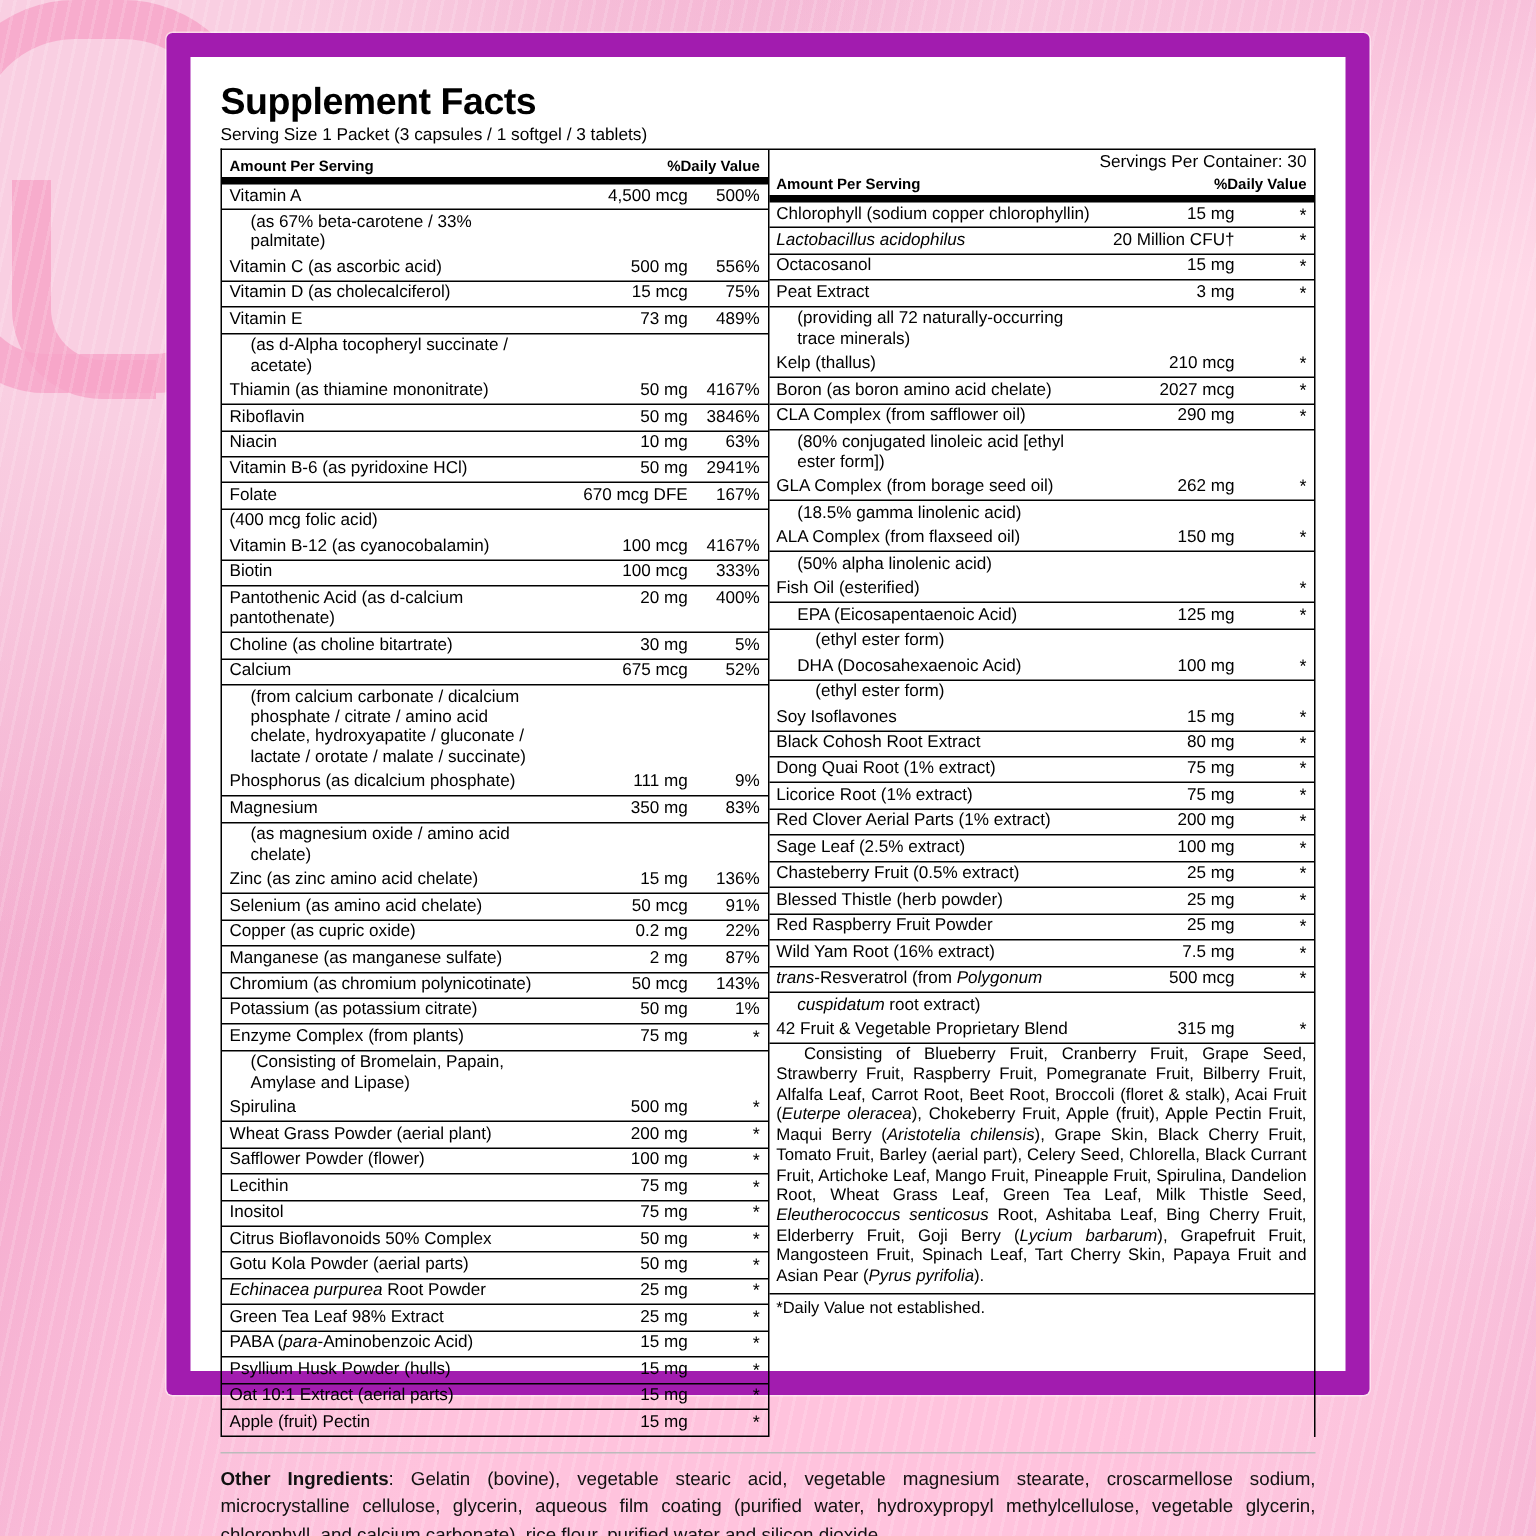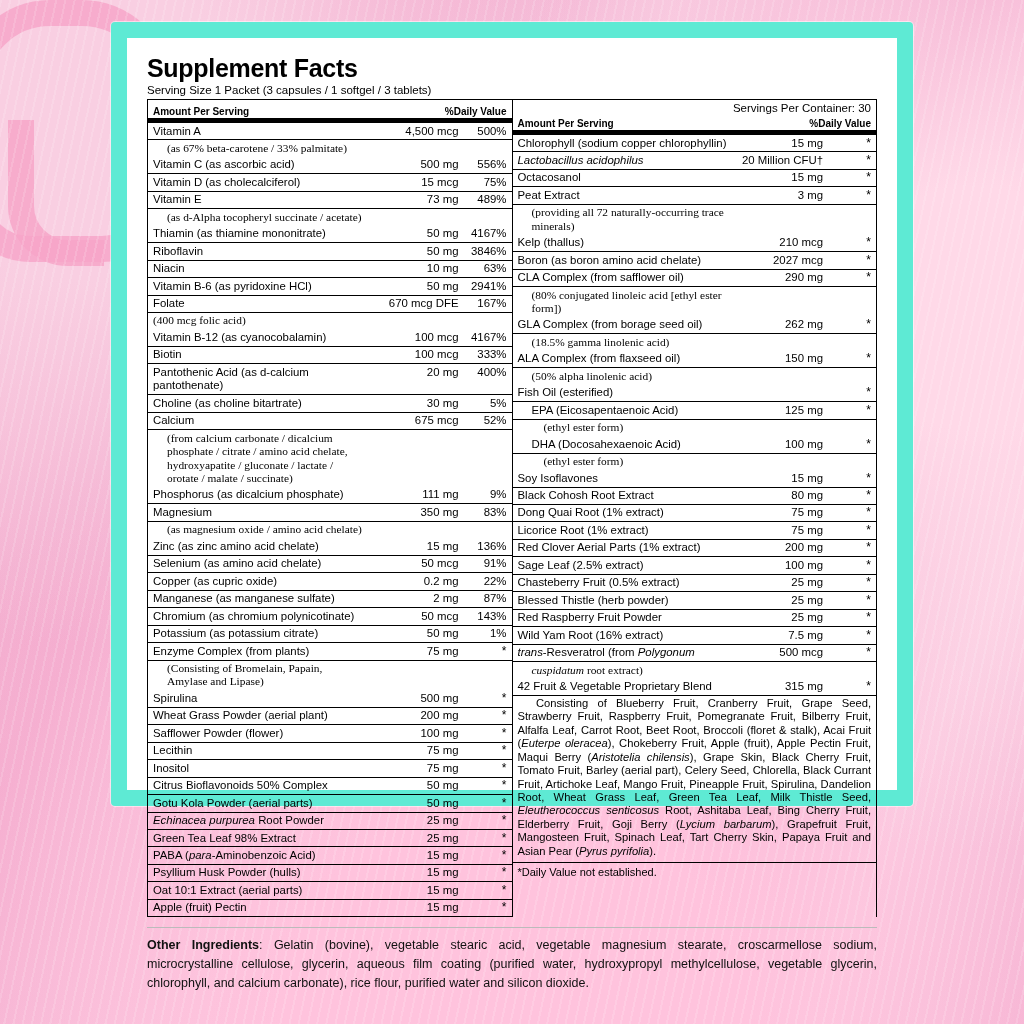--- a/index.html
+++ b/index.html
@@ -28,22 +28,22 @@
     border:26px solid #f7a6c9;border-radius:90px 90px 70px 70px;
     opacity:.85;
   }
   .ring2{
     position:absolute;left:8px;top:120px;width:70px;height:120px;
     border-left:26px solid #f7a6c9;border-bottom:26px solid #f7a6c9;
     border-radius:0 0 0 60px;opacity:.85;
   }
   
   .card{
-    position:absolute;left:111px;top:22px;width:802px;height:784px;
-    background:#5eead4;border-radius:4px;
+    position:absolute;left:111px;top:22px;width:802px;height:908px;
+    background:#a21caf;border-radius:4px;
     box-shadow:0 0 0 1px rgba(255,255,255,.5);
     padding:0;box-sizing:border-box;
   }
   .sheet{
     position:absolute;left:16px;top:16px;right:16px;bottom:16px;
     background:#ffffff;
   }
   .inner{
     position:absolute;left:20px;top:18px;right:20px;bottom:14px;
   }
@@ -66,21 +66,21 @@
   .servings{
     text-align:right;font-size:11.5px;padding:2px 5px 2px 0;
   }
   .row{
     display:flex;align-items:flex-start;
     font-size:11.4px;line-height:1.18;
     border-bottom:.9px solid #000;
     padding:1.5px 5px 1.5px 5px;
     box-sizing:border-box;
   }
-  .row.nb{border-bottom:none;font-family:Liberation Serif, serif;}
+  .row.nb{border-bottom:none;}
   .row.thick{border-bottom:1.5px solid #000;}
   .nm{flex:1;padding-right:4px;}
   .amt{width:92px;text-align:right;white-space:nowrap;}
   .dv{width:48px;text-align:right;white-space:nowrap;}
   .dv.star{font-size:12px;line-height:1;}
   .sub{padding-left:14px;}
   .sub2{padding-left:26px;}
   .note{
     font-size:11px;padding:3px 5px 2px 5px;border-top:1.6px solid #000;
   }

